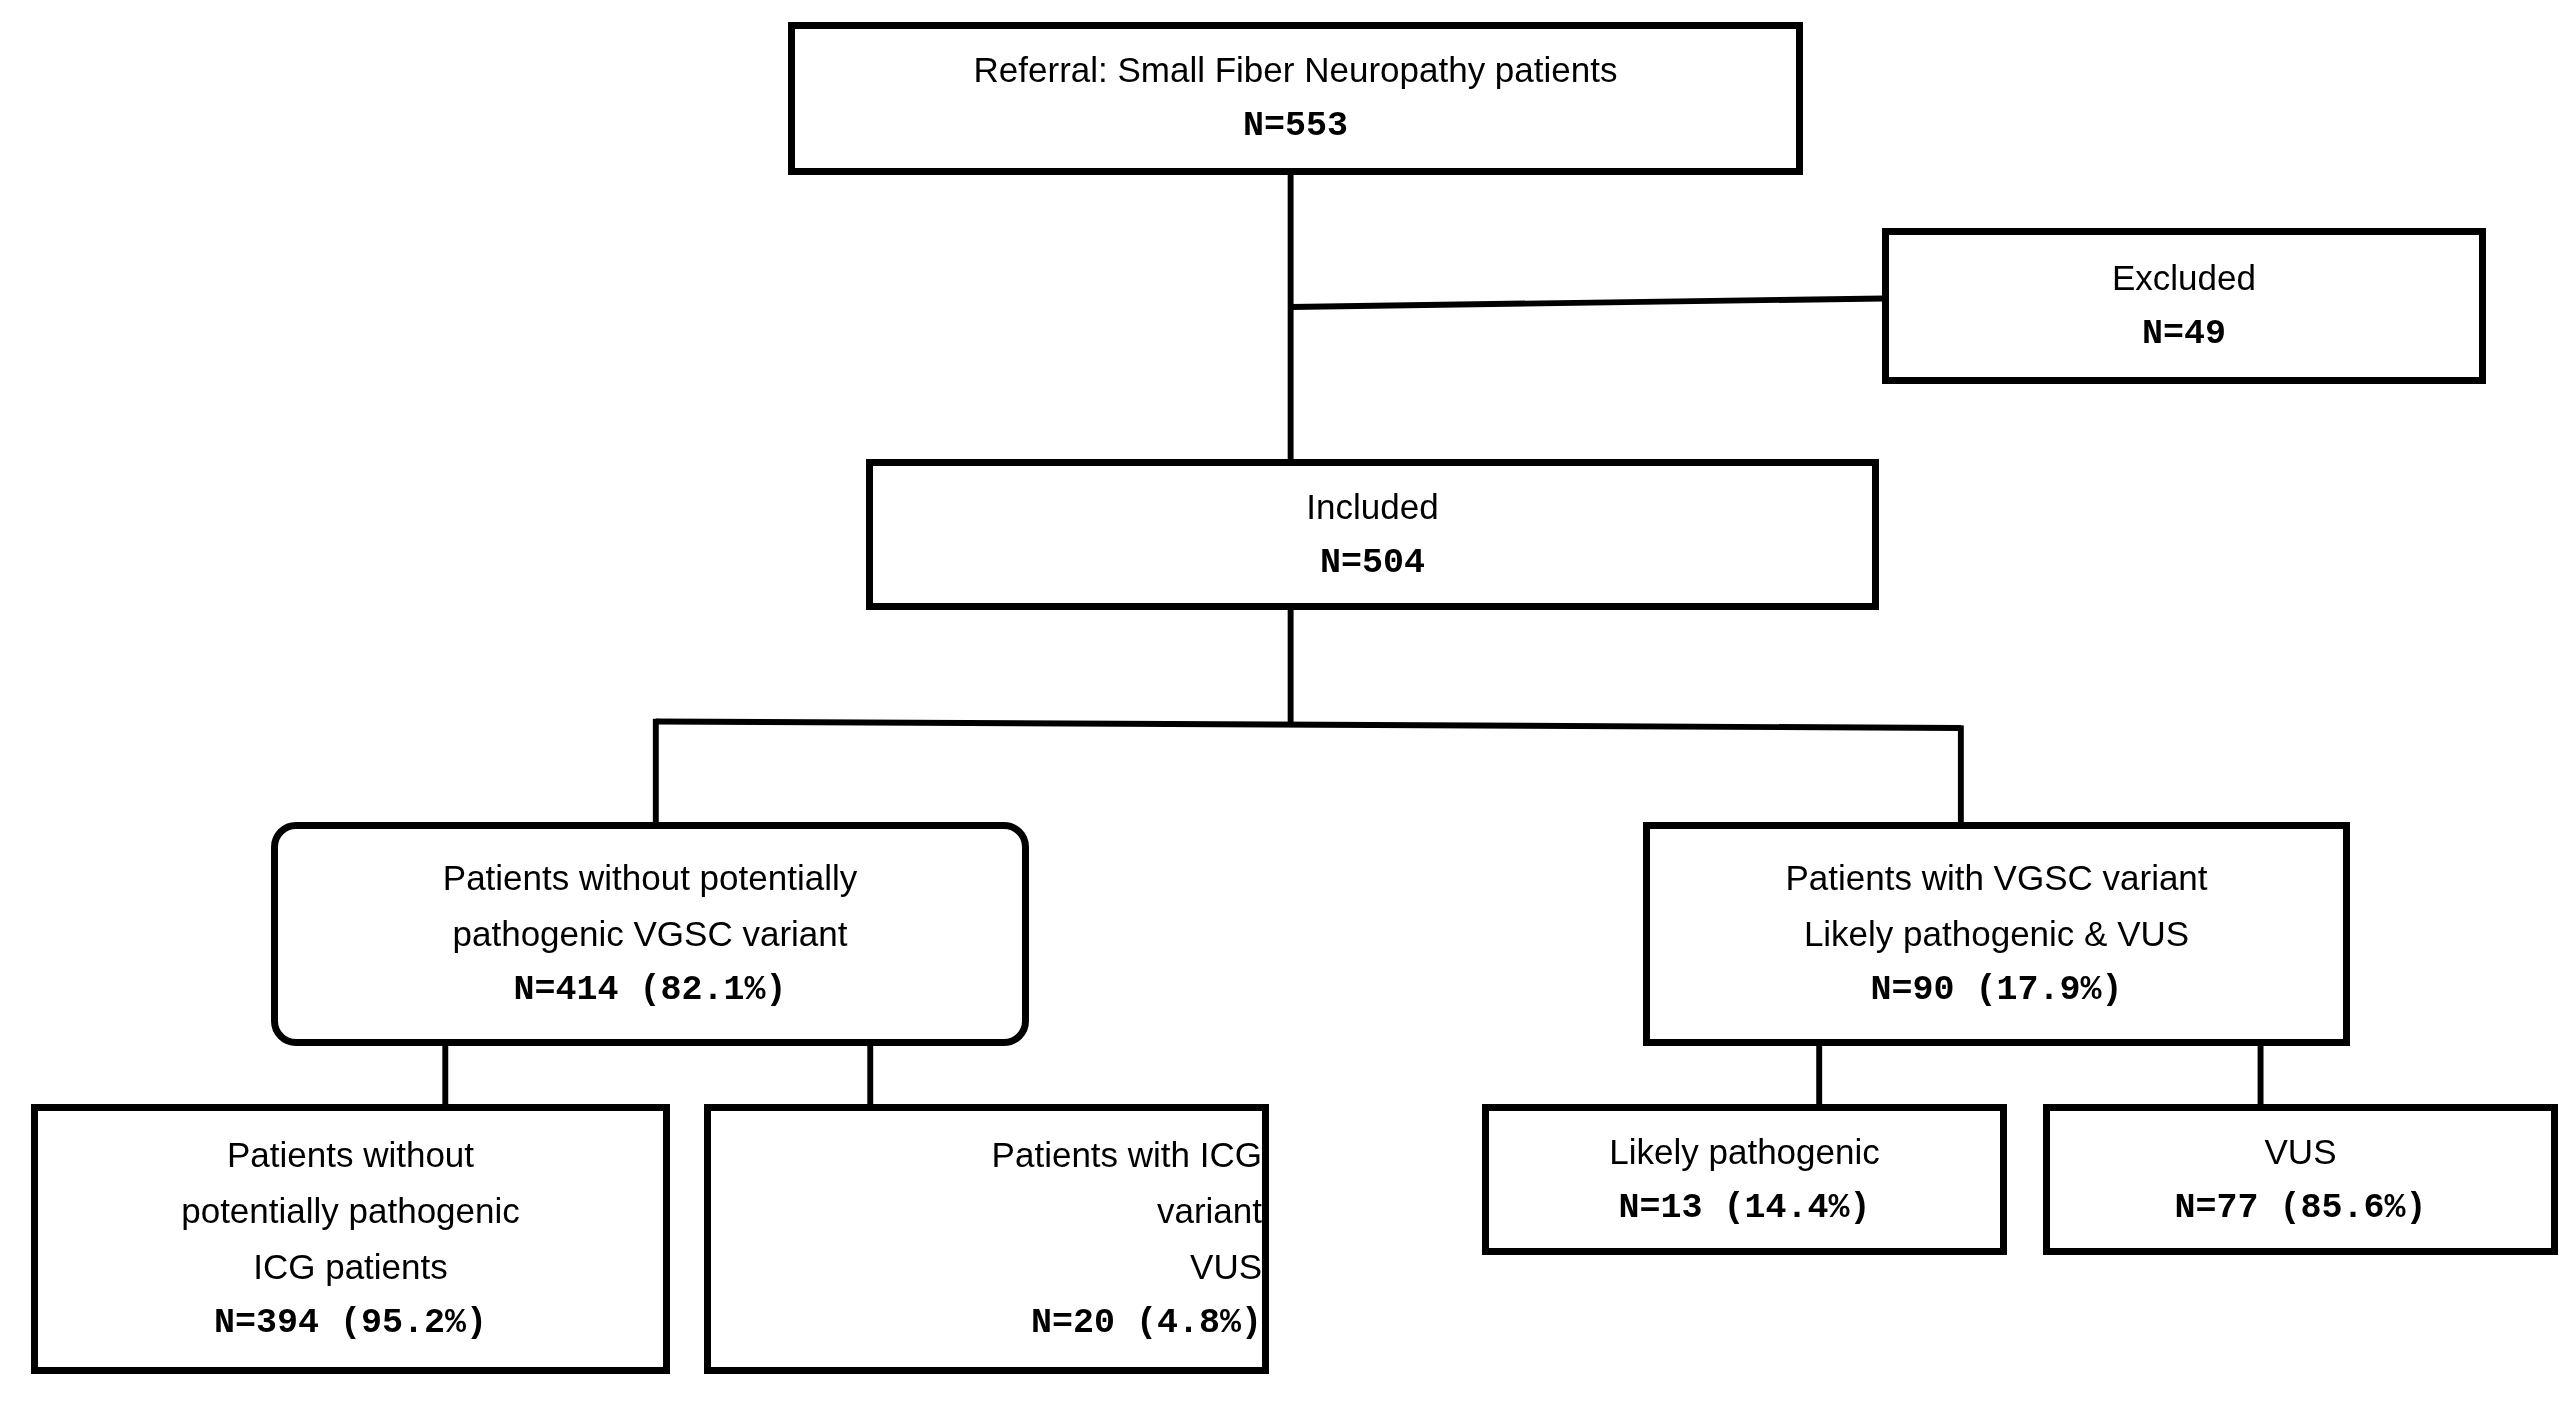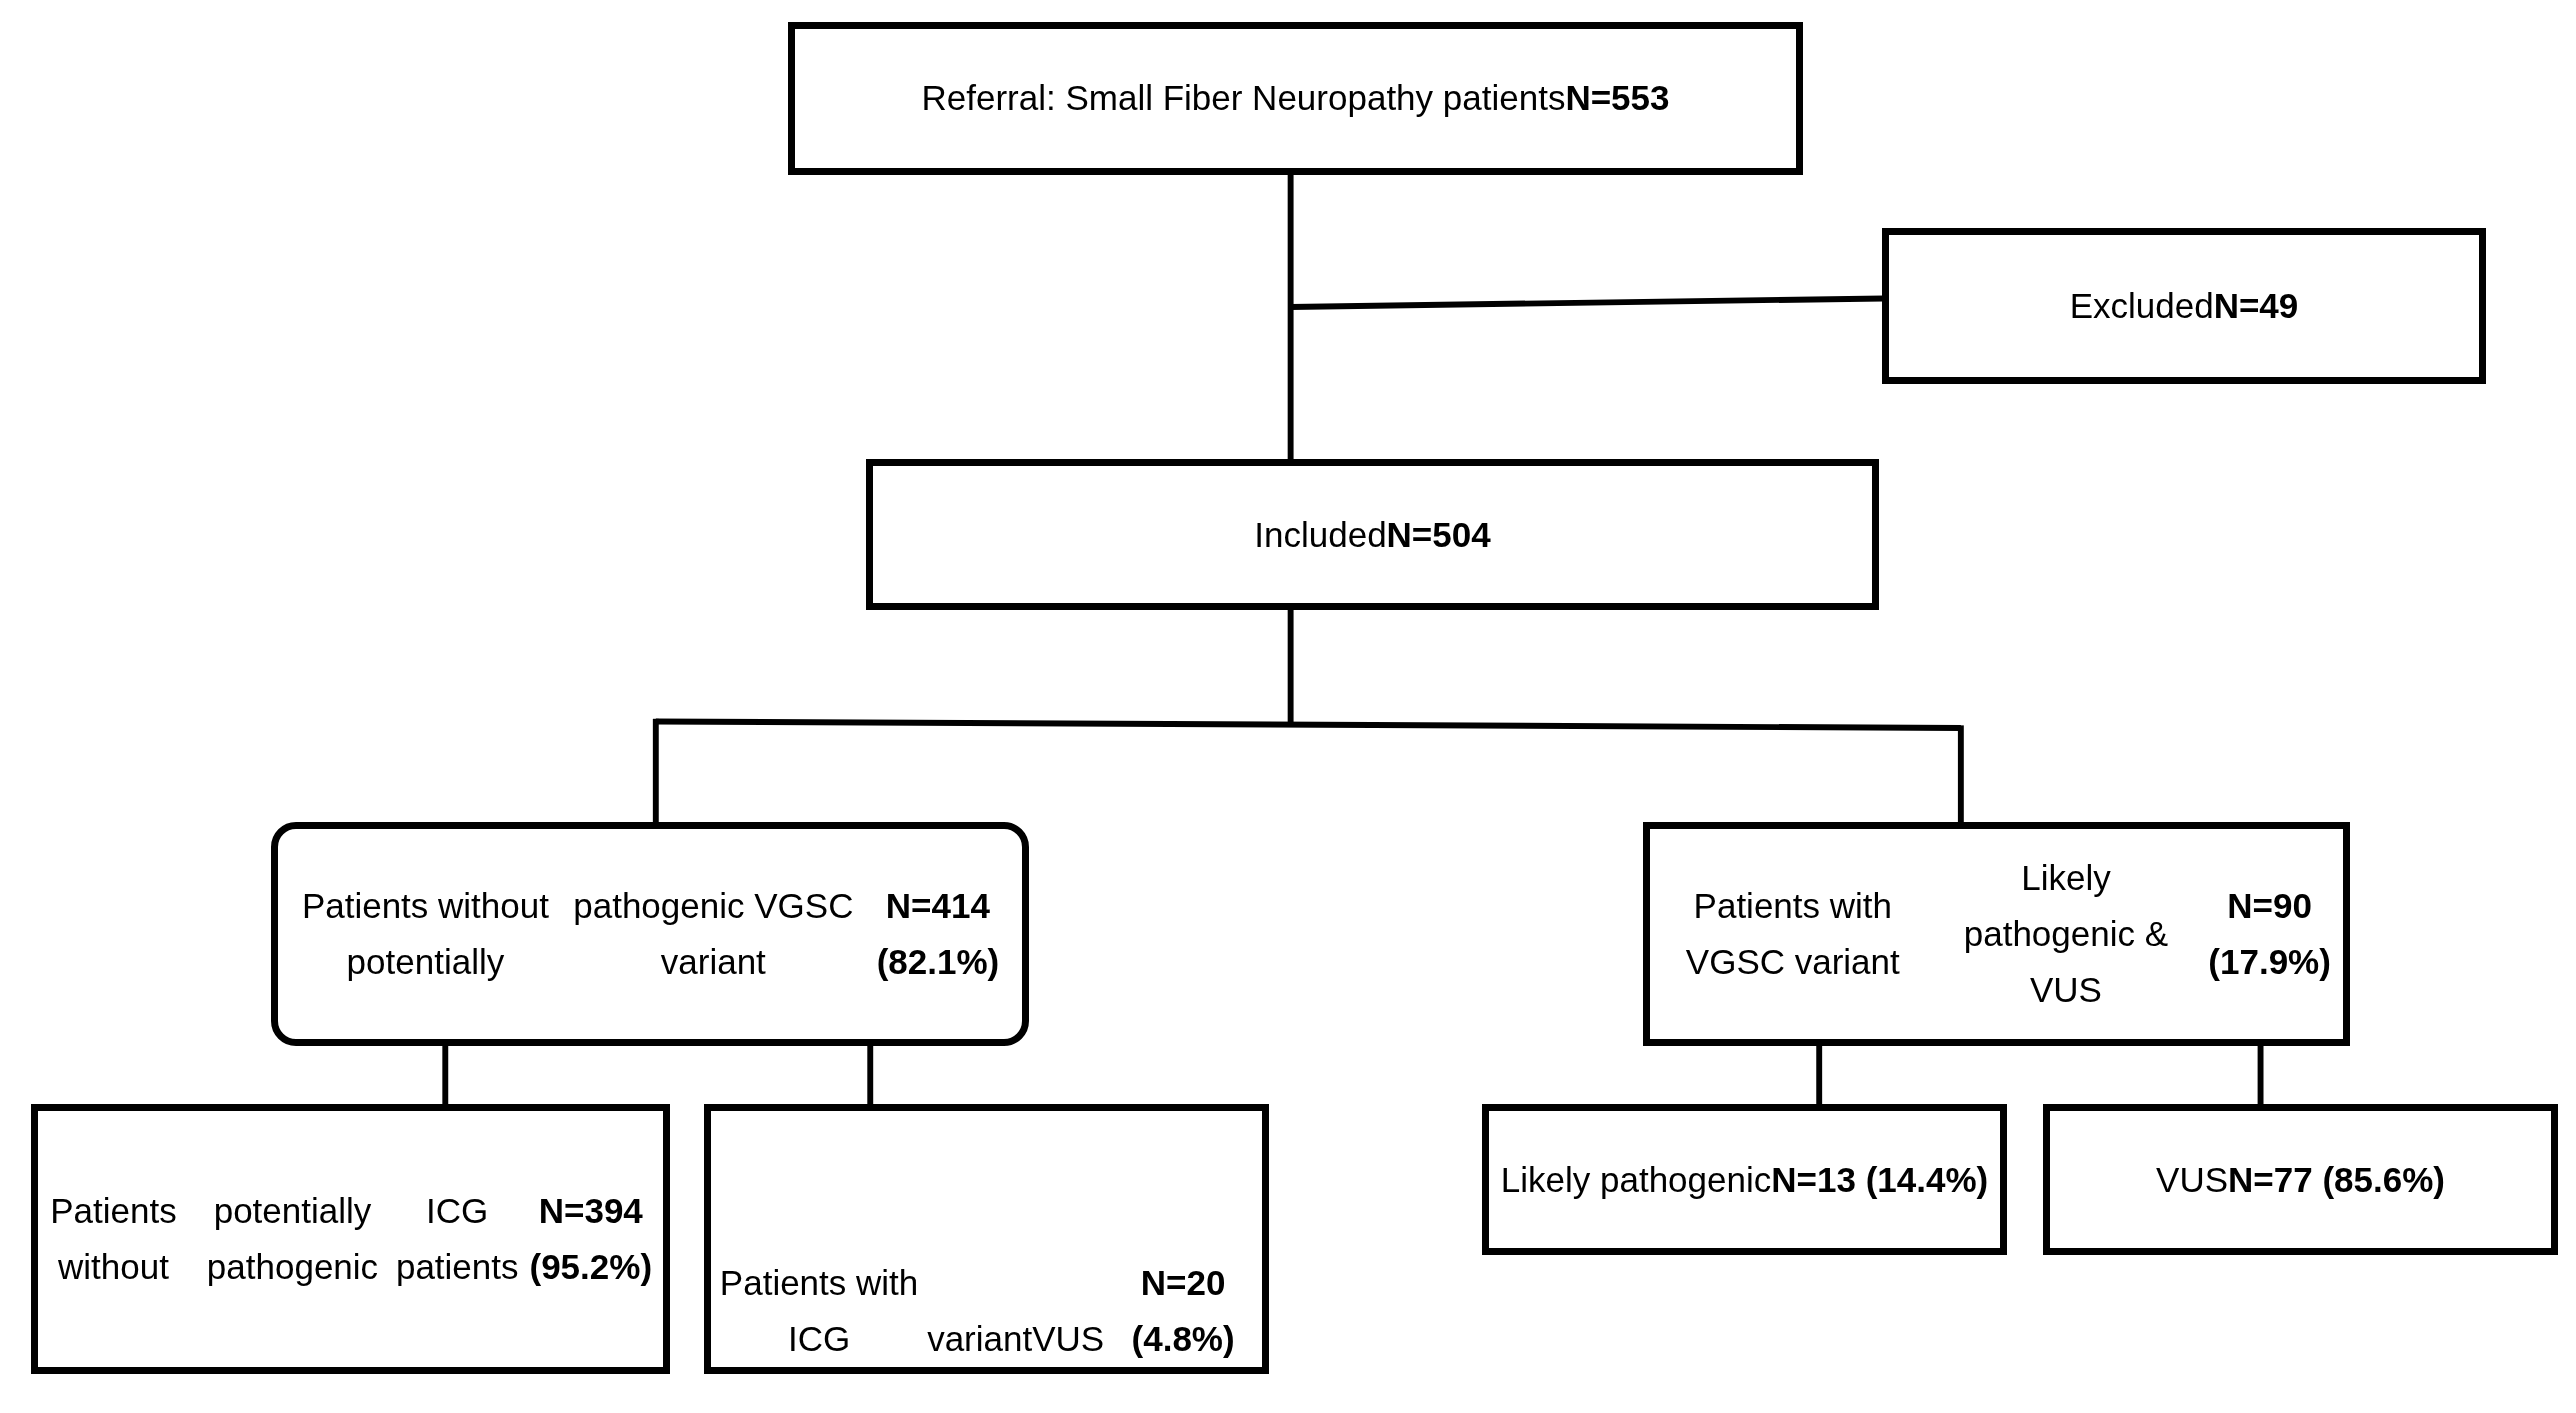--- a/index.html
+++ b/index.html
@@ -21,28 +21,30 @@
     top: 0;
     width: 2576px;
     height: 1414px;
   }
   .box {
     position: absolute;
     box-sizing: border-box;
     background: #ffffff;
     border: 7.9px solid #000000;
     display: flex;
+    flex-direction: column;
     align-items: center;
     justify-content: center;
     text-align: center;
     font-size: 35px;
     line-height: 56px;
   }
   .box .count {
     font-weight: 700;
+    font-family: Liberation Mono, monospace;
   }
   
   #box-referral        { left: 788px; top: 21.6px;   width: 1015px; height: 153px; }
   #box-excluded        { left: 1882px; top: 228px;  width: 604px;  height: 156px; }
   #box-included        { left: 866px; top: 459px;  width: 1013px; height: 151px; }
   #box-without-vgsc    { left: 271px;  top: 822px; width: 758px; height: 224px; border-radius: 25px; }
   #box-with-vgsc       { left: 1643px; top: 822px; width: 707px; height: 224px; }
   #box-without-icg     { left: 31px;   top: 1104px; width: 639px;  height: 270px; }
   #box-with-icg        { left: 704px; top: 1104px; width: 565px;  height: 270px; align-items: flex-end; }
   #box-likely-pathogenic { left: 1482px; top: 1104px; width: 525px; height: 151px; }

